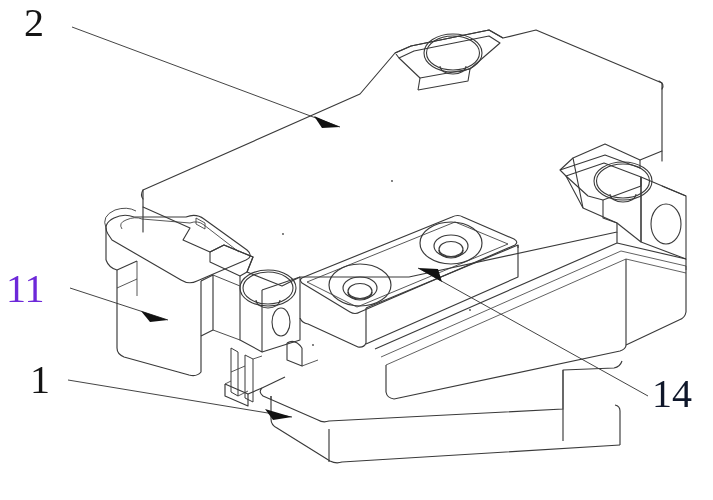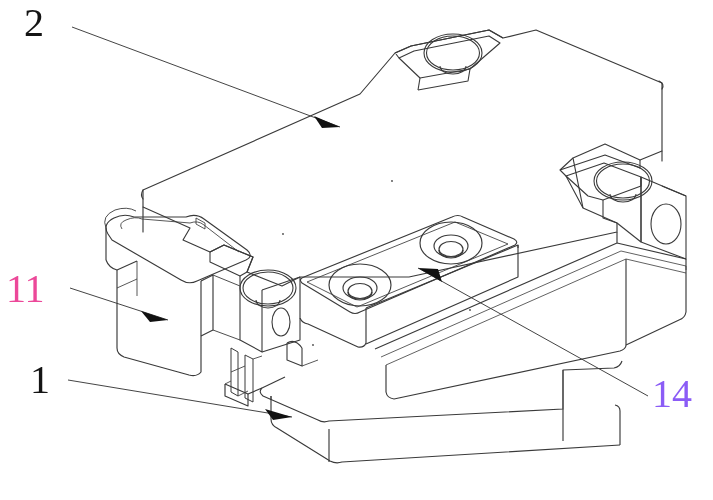--- a/index.html
+++ b/index.html
@@ -255,15 +255,15 @@
 
   <g fill="#111111" stroke="none">
     <path d="M 340 127 L 314 116 L 322 128 Z"></path>
     <path d="M 168 320 L 141 311 L 150 322 Z"></path>
     <path d="M 292 417 L 265 409 L 273 420 Z"></path>
     <path d="M 418 268 L 442 282 L 438 269 Z"></path>
   </g>
 </svg>
 
 <div class="lbl" id="lbl-2" style="color: rgb(20, 20, 20);">2</div>
-<div class="lbl" id="lbl-11" style="color: #ec4899;">11</div>
+<div class="lbl" id="lbl-11" style="color: #6d28d9;">11</div>
 <div class="lbl" id="lbl-1" style="color: rgb(20, 20, 20);">1</div>
-<div class="lbl" id="lbl-14" style="color: #8b5cf6;">14</div>
+<div class="lbl" id="lbl-14" style="color: #0f172a;">14</div>
 
 </body></html>

